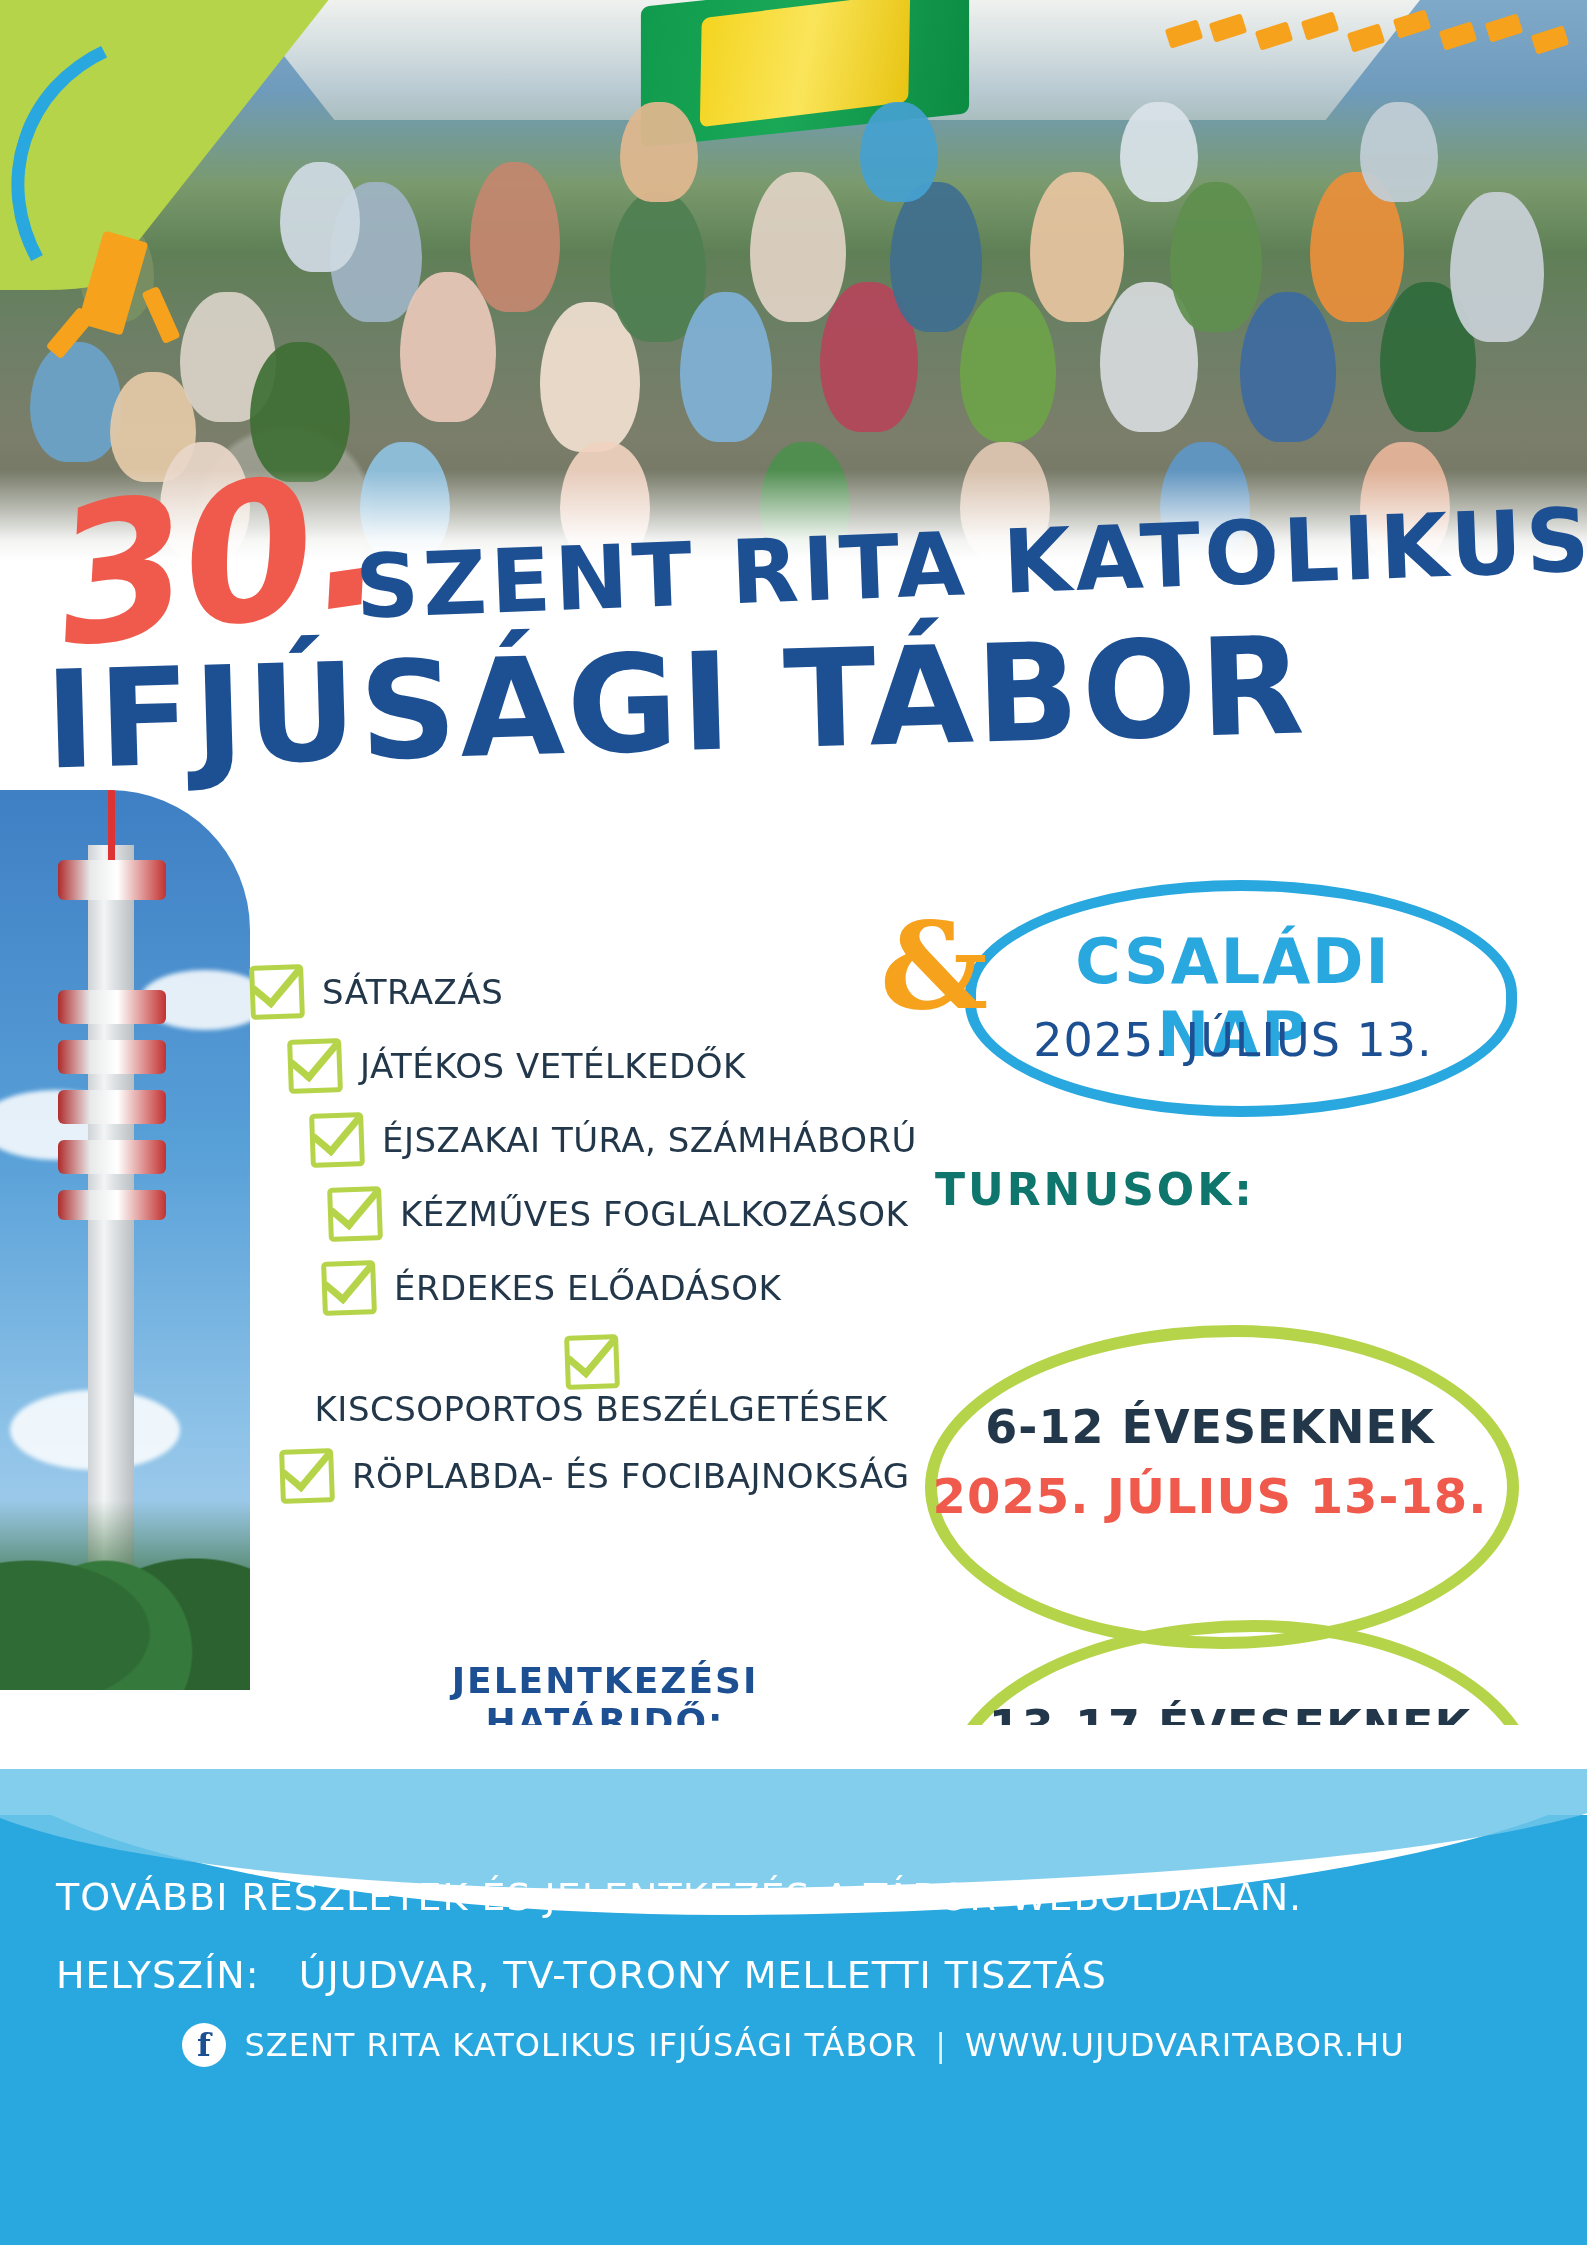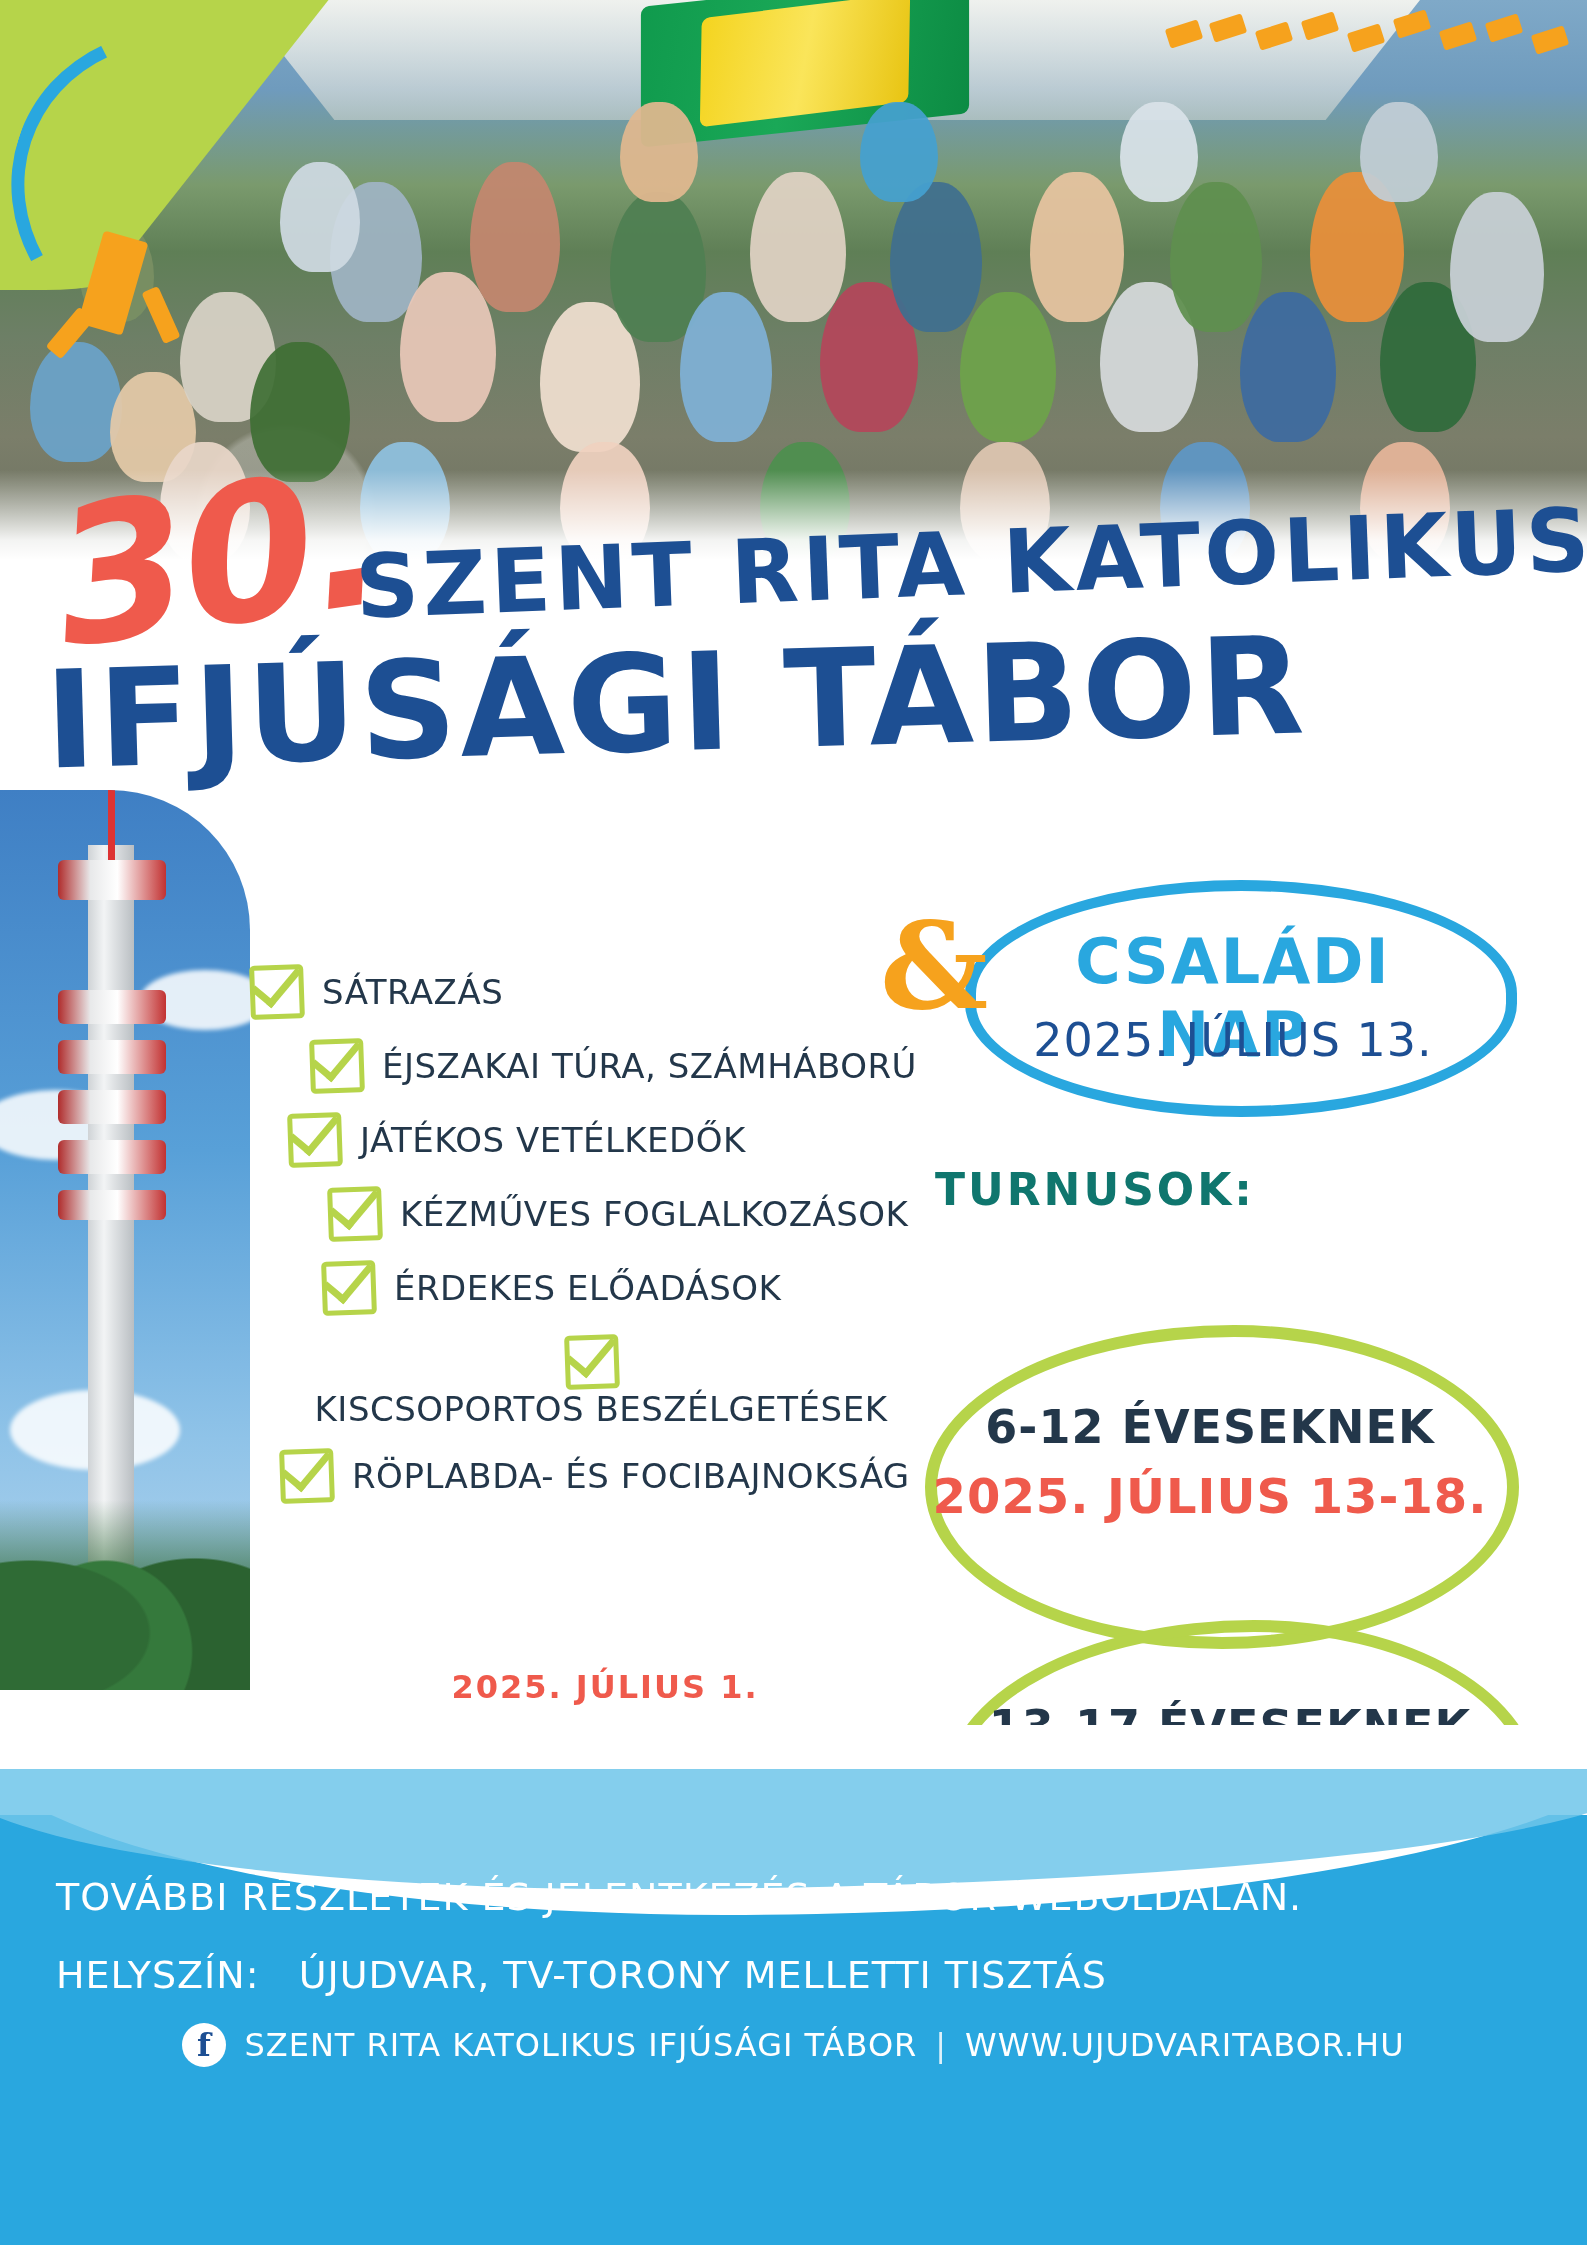--- a/index.html
+++ b/index.html
@@ -495,47 +495,48 @@
     <div class="tower-ring" style="top:350px; height:34px;"></div>
     <div class="tower-ring" style="top:400px; height:30px;"></div>
     <div class="trees"></div>
   </div>
 
   <div class="checklist">
     <div class="check-item" style="margin-left:0px;">
       <span class="check-box"></span>
       <span class="check-label">SÁTRAZÁS</span>
     </div>
+    <div class="check-item" style="margin-left:38px;">
+      <span class="check-box"></span>
+      <span class="check-label">JÁTÉKOS VETÉLKEDŐK</span>
+    </div>
     <div class="check-item" style="margin-left:60px;">
       <span class="check-box"></span>
       <span class="check-label">ÉJSZAKAI TÚRA, SZÁMHÁBORÚ</span>
     </div>
-    <div class="check-item" style="margin-left:38px;">
-      <span class="check-box"></span>
-      <span class="check-label">JÁTÉKOS VETÉLKEDŐK</span>
-    </div>
     <div class="check-item" style="margin-left:78px;">
       <span class="check-box"></span>
       <span class="check-label">KÉZMŰVES FOGLALKOZÁSOK</span>
     </div>
     <div class="check-item" style="margin-left:72px;">
       <span class="check-box"></span>
       <span class="check-label">ÉRDEKES ELŐADÁSOK</span>
     </div>
     <div class="check-item" style="margin-left:62px;flex-direction:column;">
       <span class="check-box"></span>
       <span class="check-label">KISCSOPORTOS BESZÉLGETÉSEK</span>
     </div>
     <div class="check-item" style="margin-left:30px;">
       <span class="check-box"></span>
       <span class="check-label">RÖPLABDA- ÉS FOCIBAJNOKSÁG</span>
     </div>
   </div>
 
   <div class="deadline">
+    <div class="deadline-title">JELENTKEZÉSI HATÁRIDŐ:</div>
     <div class="deadline-date">2025. JÚLIUS 1.</div>
   </div>
 
   <div class="turnus-head">TURNUSOK:</div>
 
   <div class="turnus-bubble tb1"></div>
   <div class="turnus-text" style="left:925px; top:1400px;">
     <div class="tt-age">6-12 ÉVESEKNEK</div>
     <div class="tt-date">2025. JÚLIUS 13-18.</div>
   </div>

